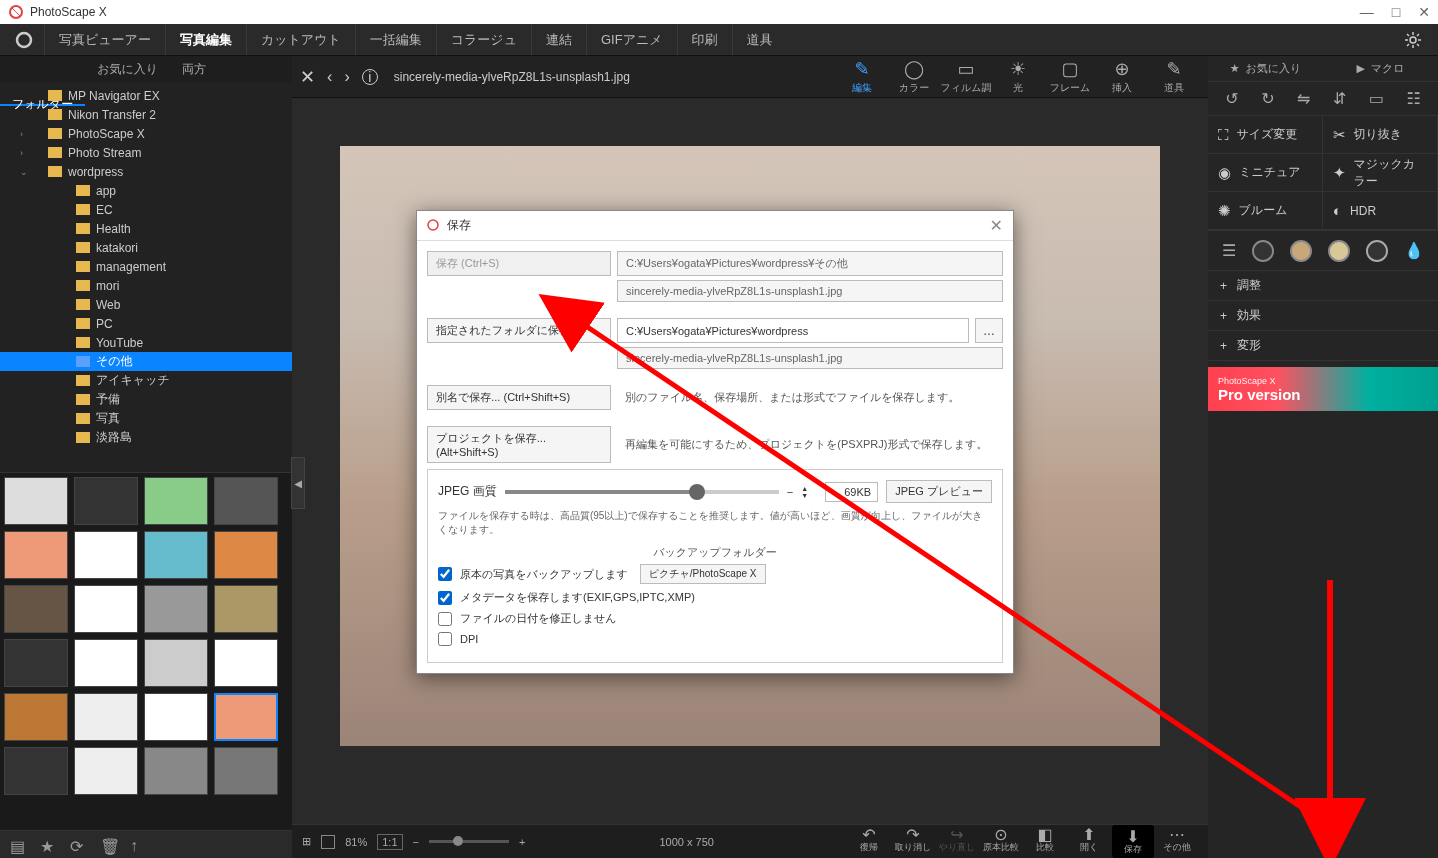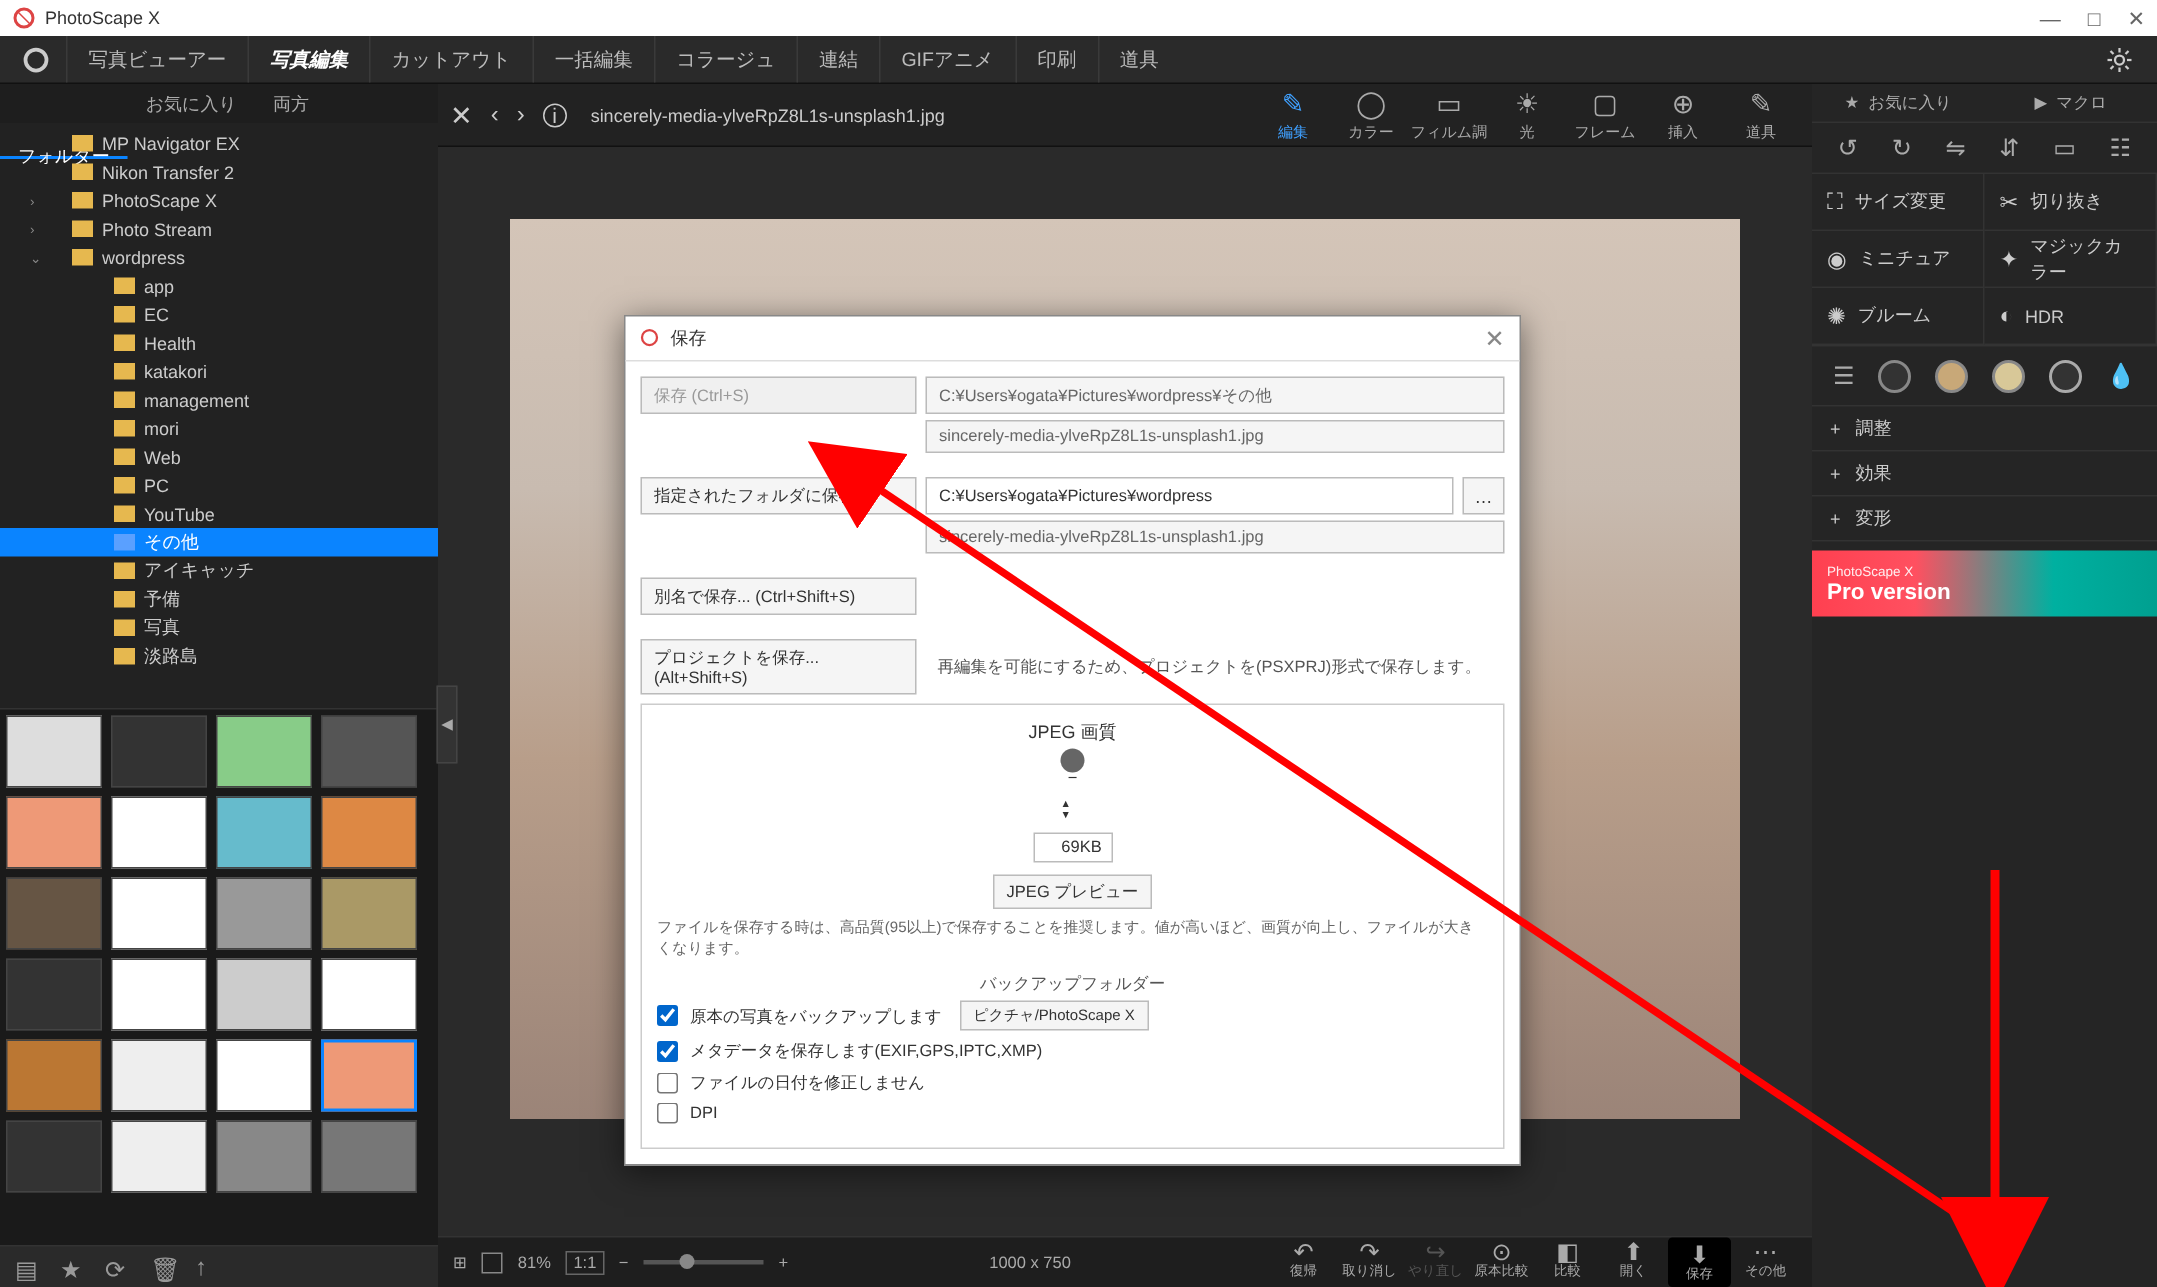--- a/index.html
+++ b/index.html
@@ -8,21 +8,21 @@
 
 .titlebar { height: 24px; background: #fff; display: flex; align-items: center; padding: 0 8px; font-size: 12px; color: #333; }
 .titlebar .logo { width: 16px; height: 16px; margin-right: 6px; display:inline-flex; align-items:center; justify-content:center;}
 .titlebar .winbtns { margin-left: auto; display: flex; gap: 18px; color: #666; font-size: 14px;}
 .titlebar .winbtns span { cursor: default; }
 
 
 .mainmenu { height: 32px; background: #2a2a2a; border-bottom: 1px solid #111; display: flex; align-items: stretch; padding: 0 4px; }
 .mainmenu .mlogo { width: 40px; display:flex; align-items:center; justify-content:center; }
 .mainmenu .tab { padding: 0 14px; display: flex; align-items: center; font-size: 13px; color: #bbb; border-left: 1px solid #3a3a3a; cursor: pointer; }
-.mainmenu .tab.active { color: #fff; font-weight: bold; font-style: italic; }
+.mainmenu .tab.active { color: #fff; font-weight: bold; }
 .mainmenu .gear { margin-left: auto; padding: 0 12px; display:flex; align-items:center;}
 
 
 .content { display: flex; height: calc(100% - 56px); }
 
 
 .left { width: 292px; background: #222; display: flex; flex-direction: column; }
 .subtabs { height: 26px; background: #1e1e1e; display: flex; align-items: stretch; }
 .subtabs .st { padding: 0 12px; font-size: 12px; display:flex; align-items:center; color:#aaa; cursor:pointer;}
 .subtabs .st.active { background: #2d2d2d; color:#fff; border-bottom: 2px solid #0a84ff; margin-top: 48px;}
@@ -87,21 +87,21 @@
 .dlg-body { padding: 10px; }
 .dlg-row { display:flex; gap:6px; margin-bottom:4px; align-items:stretch;}
 .dlg-btn { flex: 0 0 184px; border:1px solid #bbb; background:#f5f5f5; padding:4px 8px; text-align:left; cursor:pointer; font-size:11px; display:flex; align-items:center;}
 .dlg-btn.disabled { color:#999; background:#f0f0f0;}
 .dlg-field { flex:1; border:1px solid #bbb; padding:4px 8px; background:#fff; font-size:11px; display:flex; align-items:center;}
 .dlg-field.ro { background:#f5f5f5; color:#666;}
 .dlg-more { width:28px; border:1px solid #bbb; background:#f5f5f5; display:flex; align-items:center; justify-content:center; cursor:pointer;}
 .dlg-desc { flex:1; padding:4px 8px; font-size:11px; color:#555; display:flex; align-items:center;}
 .dlg-sep { height:12px;}
 .dlg-section { border:1px solid #ccc; padding:10px; margin-top:6px;}
-.dlg-slider-row { display:flex; align-items:center; gap:8px; margin-bottom:6px;flex-direction:column;}
+.dlg-slider-row { display:flex; align-items:center; gap:8px; margin-bottom:6px;}
 .dlg-slider { flex:1; height:4px; background:#ccc; position:relative;}
 .dlg-slider .fill { position:absolute; left:0; top:0; height:100%; width:70%; background:#888;}
 .dlg-slider .knob { position:absolute; left:70%; top:-6px; width:16px; height:16px; border-radius:50%; background:#666; transform:translateX(-50%);}
 .dlg-spin { width:16px; display:flex; flex-direction:column; font-size:7px; line-height:7px;}
 .dlg-num { width:53px; border:1px solid #bbb; padding:3px 6px; text-align:right; font-size:11px;}
 .dlg-prev { border:1px solid #bbb; padding:3px 8px; background:#f5f5f5; font-size:11px; cursor:pointer;}
 .dlg-note { font-size:10px; color:#666; margin-bottom:8px; line-height:1.4;}
 .dlg-backup { font-size:11px; color:#555; text-align:center; margin-bottom:4px;}
 .dlg-check { display:flex; align-items:center; gap:8px; margin-bottom:6px; font-size:11px;}
 .dlg-check input { width:14px; height:14px; accent-color:#0066cc;}
@@ -480,20 +480,21 @@
       <div class="dlg-field">C:¥Users¥ogata¥Pictures¥wordpress</div>
       <div class="dlg-more">…</div>
     </div>
     <div class="dlg-row">
       <div style="flex:0 0 184px;"></div>
       <div class="dlg-field ro">sincerely-media-ylveRpZ8L1s-unsplash1.jpg</div>
     </div>
     <div class="dlg-sep"></div>
     <div class="dlg-row">
       <div class="dlg-btn">別名で保存...   (Ctrl+Shift+S)</div>
+      <div class="dlg-desc">別のファイル名、保存場所、または形式でファイルを保存します。</div>
     </div>
     <div class="dlg-sep"></div>
     <div class="dlg-row">
       <div class="dlg-btn">プロジェクトを保存...   (Alt+Shift+S)</div>
       <div class="dlg-desc">再編集を可能にするため、プロジェクトを(PSXPRJ)形式で保存します。</div>
     </div>
 
     <div class="dlg-section">
       <div class="dlg-slider-row">
         <span>JPEG 画質</span>

